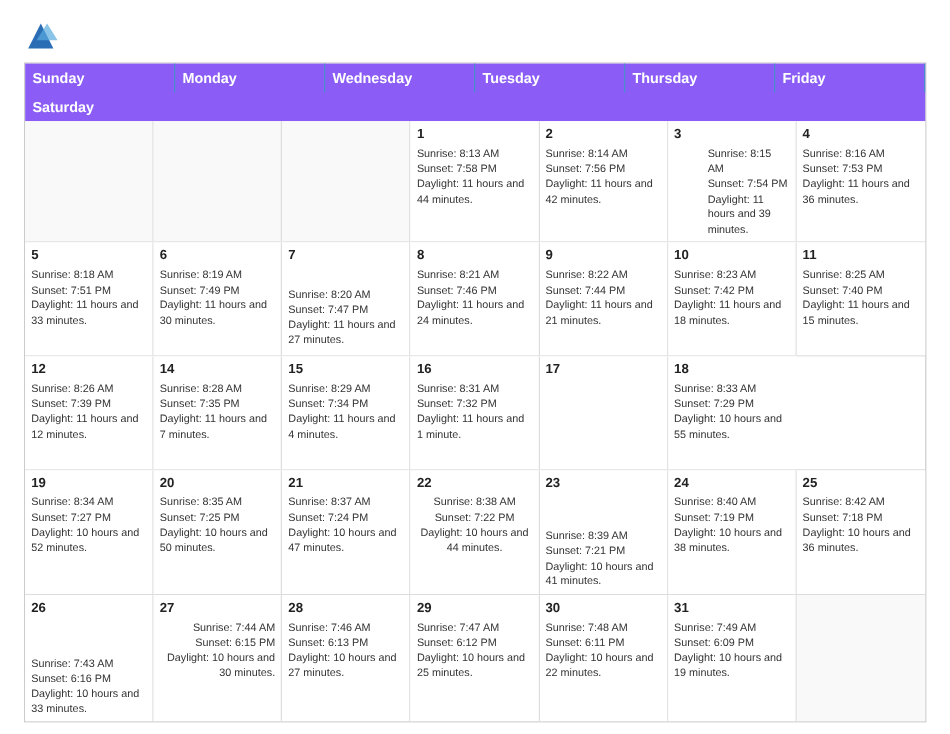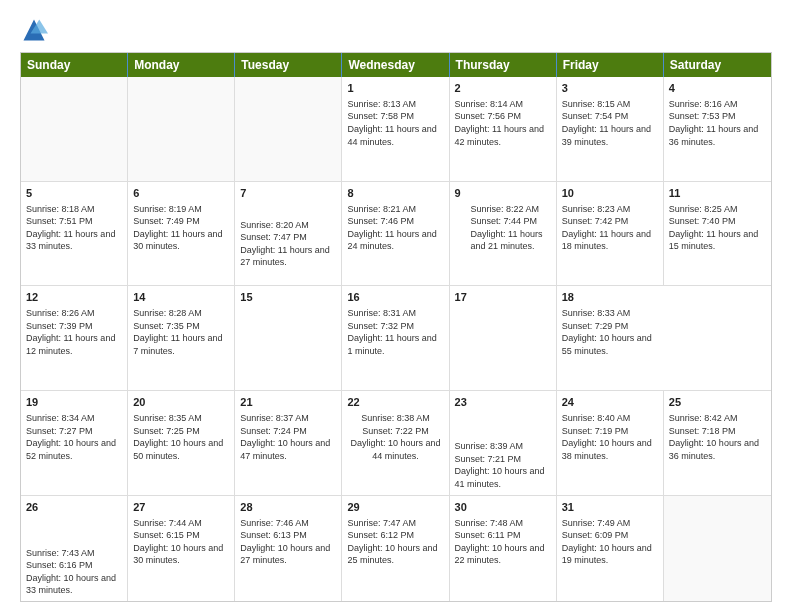--- a/index.html
+++ b/index.html
@@ -52,22 +52,22 @@
       color: #444;
     }
     .calendar {
       flex: 1;
       display: flex;
       flex-direction: column;
       border: 1px solid #ccc;
     }
     .cal-header-row {
       display: grid;
-      grid-template-columns: repeat(7, 1fr);
-      background: #4d7c0f;
+      grid-template-columns: repeat(6, 1fr);
+      background: #8b5cf6;
     }
     .cal-header-cell {
       color: #fff;
       font-size: 12px;
       font-weight: bold;
       padding: 5px 6px;
       border-right: 1px solid #4a8dcf;
     }
     .cal-header-cell:last-child { border-right: none; }
     .cal-body {
@@ -123,22 +123,22 @@
     <div class="title-block">
       <div class="month-title"></div>
       <div class="location"></div>
     </div>
   </div>
 
   <div class="calendar">
     <div class="cal-header-row">
     <div class="cal-header-cell">Sunday</div>
         <div class="cal-header-cell">Monday</div>
+        <div class="cal-header-cell">Wednesday</div>
         <div class="cal-header-cell">Tuesday</div>
-        <div class="cal-header-cell">Wednesday</div>
         <div class="cal-header-cell">Thursday</div>
         <div class="cal-header-cell">Friday</div>
         <div class="cal-header-cell">Saturday</div>
       </div>
     <div class="cal-body">
     <div class="cal-week">
           <div class="cal-cell empty"></div>
           <div class="cal-cell empty"></div>
           <div class="cal-cell empty"></div>
           <div class="cal-cell">
@@ -148,21 +148,21 @@
 Daylight: 11 hours and 44 minutes.</div>
           </div>
           <div class="cal-cell">
             <div class="day-num">2</div>
             <div class="cell-info" style="white-space: pre-line;">Sunrise: 8:14 AM
 Sunset: 7:56 PM
 Daylight: 11 hours and 42 minutes.</div>
           </div>
           <div class="cal-cell">
             <div class="day-num">3</div>
-            <div class="cell-info" style="white-space: pre-line;">Sunrise: 8:15 AM
+            <div class="cell-info" style="white-space: pre-line; margin-left: 28px;">Sunrise: 8:15 AM
 Sunset: 7:54 PM
 Daylight: 11 hours and 39 minutes.</div>
           </div>
           <div class="cal-cell">
             <div class="day-num">4</div>
             <div class="cell-info" style="white-space: pre-line;">Sunrise: 8:16 AM
 Sunset: 7:53 PM
 Daylight: 11 hours and 36 minutes.</div>
           </div>
         </div>
@@ -186,21 +186,21 @@
 Daylight: 11 hours and 27 minutes.</div>
           </div>
           <div class="cal-cell">
             <div class="day-num">8</div>
             <div class="cell-info" style="white-space: pre-line;">Sunrise: 8:21 AM
 Sunset: 7:46 PM
 Daylight: 11 hours and 24 minutes.</div>
           </div>
           <div class="cal-cell">
             <div class="day-num">9</div>
-            <div class="cell-info" style="white-space: pre-line; margin-left: 16px;">Sunrise: 8:22 AM
+            <div class="cell-info" style="white-space: pre-line;">Sunrise: 8:22 AM
 Sunset: 7:44 PM
 Daylight: 11 hours and 21 minutes.</div>
           </div>
           <div class="cal-cell">
             <div class="day-num">10</div>
             <div class="cell-info" style="white-space: pre-line;">Sunrise: 8:23 AM
 Sunset: 7:42 PM
 Daylight: 11 hours and 18 minutes.</div>
           </div>
           <div class="cal-cell">
@@ -218,20 +218,23 @@
 Daylight: 11 hours and 12 minutes.</div>
           </div>
           <div class="cal-cell">
             <div class="day-num">14</div>
             <div class="cell-info" style="white-space: pre-line;">Sunrise: 8:28 AM
 Sunset: 7:35 PM
 Daylight: 11 hours and 7 minutes.</div>
           </div>
           <div class="cal-cell">
             <div class="day-num">15</div>
+            <div class="cell-info" style="white-space: pre-line;">Sunrise: 8:29 AM
+Sunset: 7:34 PM
+Daylight: 11 hours and 4 minutes.</div>
           </div>
           <div class="cal-cell">
             <div class="day-num">16</div>
             <div class="cell-info" style="white-space: pre-line;">Sunrise: 8:31 AM
 Sunset: 7:32 PM
 Daylight: 11 hours and 1 minute.</div>
           </div>
           <div class="cal-cell">
             <div class="day-num">17</div>
           </div>
@@ -288,21 +291,21 @@
         </div>
         <div class="cal-week">
           <div class="cal-cell">
             <div class="day-num">26</div>
             <div class="cell-info" style="white-space: pre-line; margin-top: 32px;">Sunrise: 7:43 AM
 Sunset: 6:16 PM
 Daylight: 10 hours and 33 minutes.</div>
           </div>
           <div class="cal-cell">
             <div class="day-num">27</div>
-            <div class="cell-info" style="white-space: pre-line;">Sunrise: 7:44 AM
+            <div class="cell-info" style="white-space: pre-line; text-align: right;">Sunrise: 7:44 AM
 Sunset: 6:15 PM
 Daylight: 10 hours and 30 minutes.</div>
           </div>
           <div class="cal-cell">
             <div class="day-num">28</div>
             <div class="cell-info" style="white-space: pre-line;">Sunrise: 7:46 AM
 Sunset: 6:13 PM
 Daylight: 10 hours and 27 minutes.</div>
           </div>
           <div class="cal-cell">

